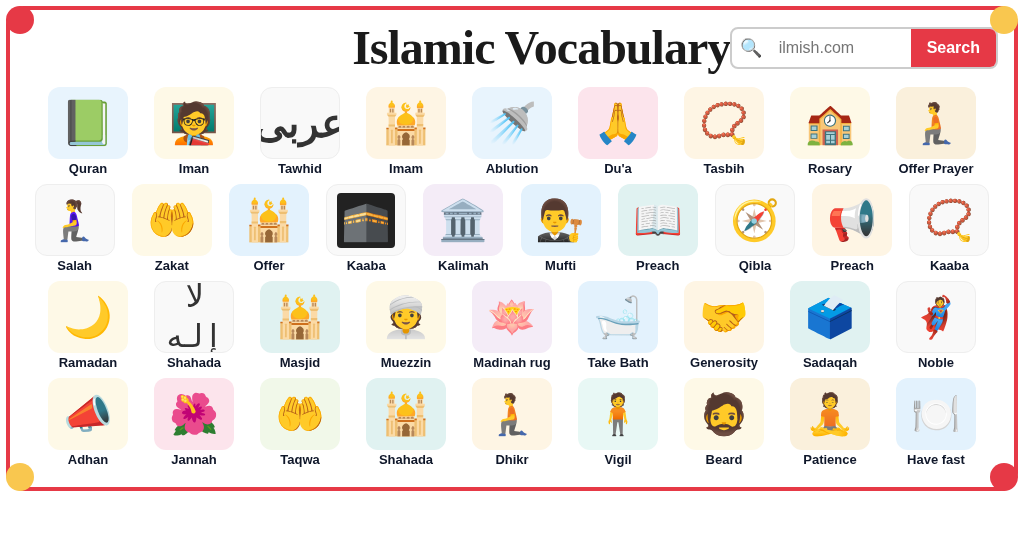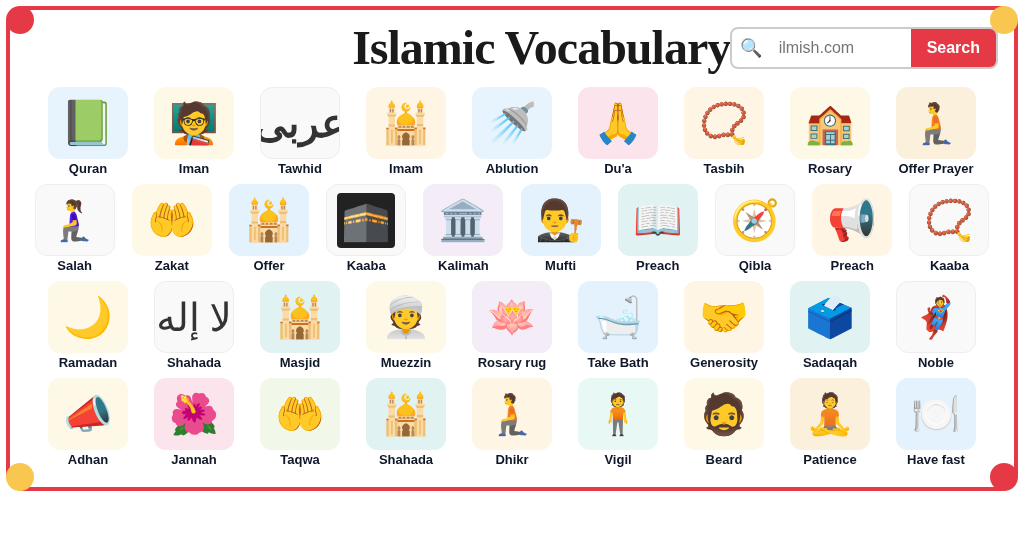--- a/index.html
+++ b/index.html
@@ -260,41 +260,41 @@
       </div>
       <div style="display: flex; justify-content: center; gap: 0px;">
         <div class="item" style="width: 106px;">
           <div class="icon-box bg-yellow">
             <div style="font-size:40px">🌙</div>
           </div>
           <div class="item-label">Ramadan</div>
         </div>
         <div class="item" style="width: 106px;">
           <div class="icon-box bg-white">
-            <div style="font-size:39px; color:#333; font-family:Liberation Serif, serif">لا إله</div>
+            <div style="font-size:32px; color:#333; font-family:Liberation Mono, monospace">لا إله</div>
           </div>
           <div class="item-label">Shahada</div>
         </div>
         <div class="item" style="width: 106px;">
           <div class="icon-box bg-teal">
             <div style="font-size:40px">🕌</div>
           </div>
           <div class="item-label">Masjid</div>
         </div>
         <div class="item" style="width: 106px;">
           <div class="icon-box bg-yellow">
             <div style="font-size:40px">👳</div>
           </div>
           <div class="item-label">Muezzin</div>
         </div>
         <div class="item" style="width: 106px;">
           <div class="icon-box bg-purple">
             <div style="font-size:40px">🪷</div>
           </div>
-          <div class="item-label">Rosary rug</div>
+          <div class="item-label">Madinah rug</div>
         </div>
         <div class="item" style="width: 106px;">
           <div class="icon-box bg-lightblue">
             <div style="font-size:40px">🛁</div>
           </div>
           <div class="item-label">Take Bath</div>
         </div>
         <div class="item" style="width: 106px;">
           <div class="icon-box bg-orange">
             <div style="font-size:40px">🤝</div>

